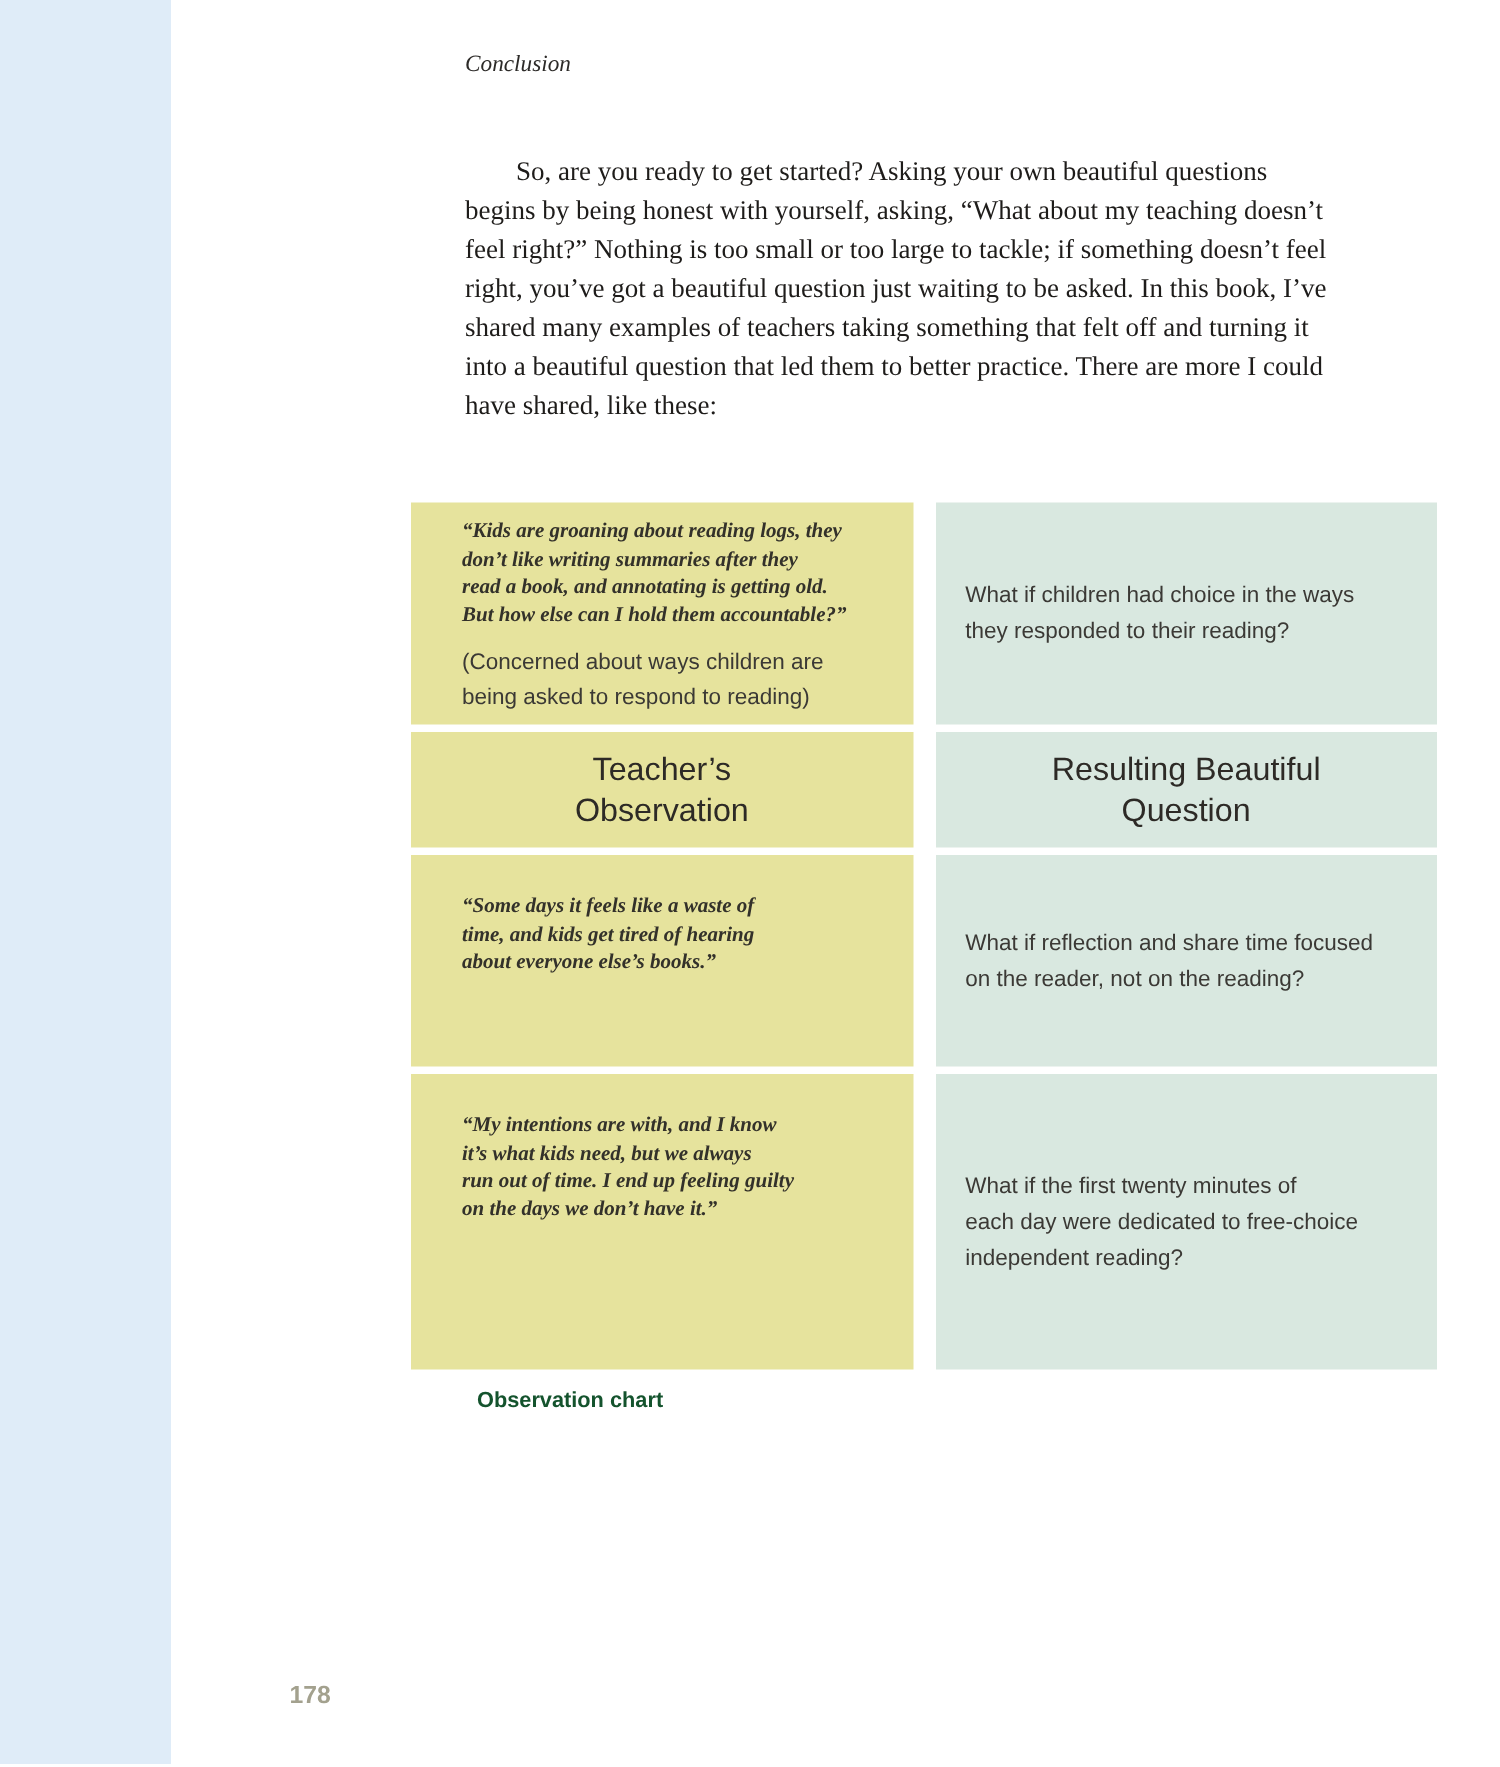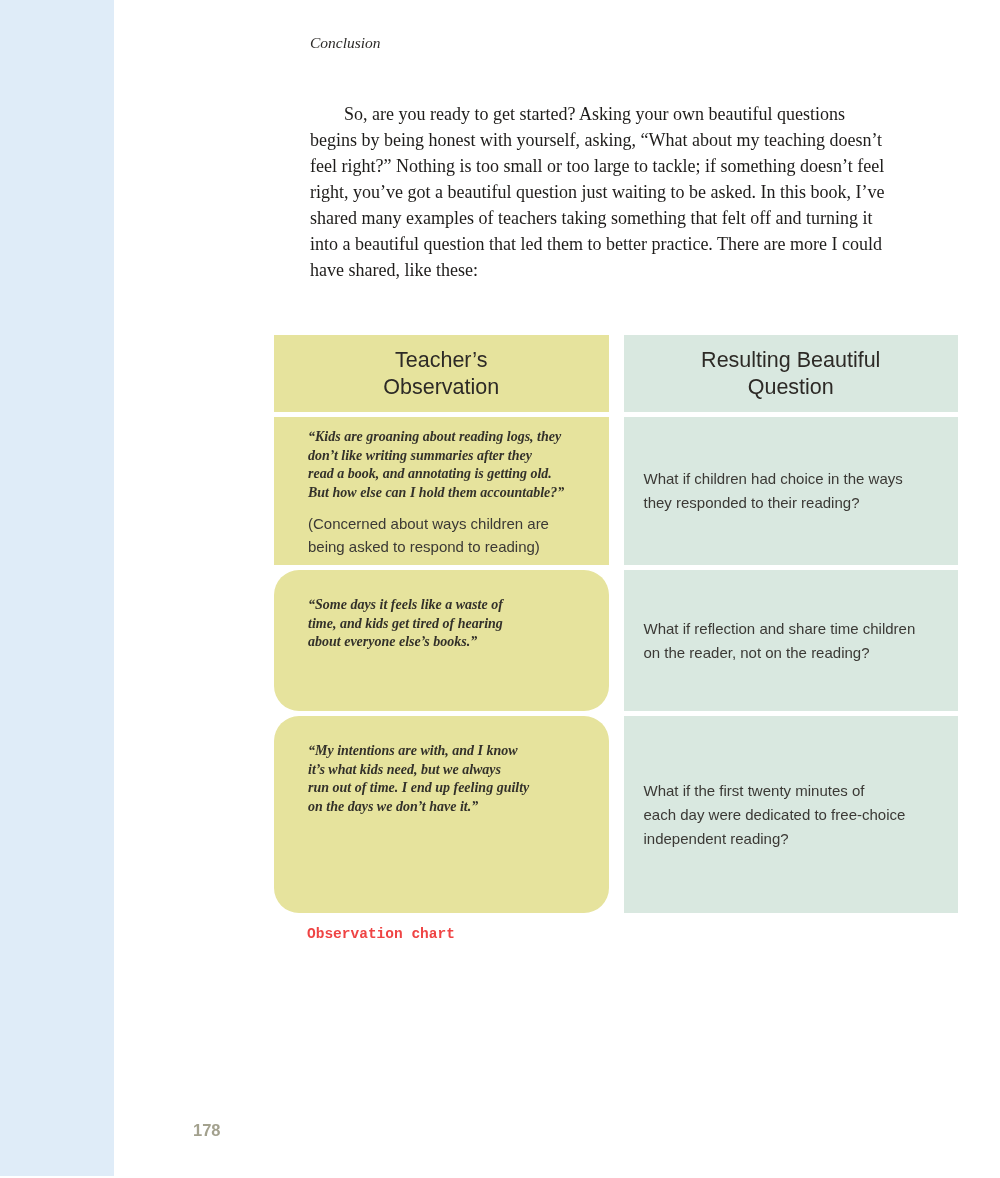--- a/index.html
+++ b/index.html
@@ -53,21 +53,21 @@
     text-align: center;
     font-size: 21.5px;
     line-height: 27px;
     color: #2d2a26;
     white-space: pre-line;
   }
   .row-1 .cell { height: 148px; }
   .row-2 .cell { height: 141px; }
   .row-3 .cell { height: 197px; }
   .obs-cell { padding: 11px 8px 0 34px; }
-  .row-2 .obs-cell, .row-3 .obs-cell { padding-top: 26px; border-radius: 25px; }
+  .row-2 .obs-cell, .row-3 .obs-cell { padding-top: 26px; }
   .quote {
     margin: 0 0 10px 0;
     font-family: "Liberation Serif", serif;
     font-weight: bold;
     font-style: italic;
     font-size: 14px;
     line-height: 18.5px;
     color: #33312a;
     white-space: pre-line;
   }
@@ -81,25 +81,25 @@
   .q-cell { display: flex; align-items: center; padding: 0 8px 0 20px; }
   .question {
     margin: 0;
     font-size: 15px;
     line-height: 24px;
     color: #3b3935;
     white-space: pre-line;
   }
   .caption {
     position: absolute;
-    left: 307px; top: 926px;
-    font-family: Liberation Mono, monospace;
+    left: 318px; top: 926px;
+    font-family: Liberation Sans, sans-serif;
     font-weight: bold;
     font-size: 14.5px;
-    color: #ef4444;
+    color: #14532d;
   }
   .page-number {
     position: absolute;
     left: 193px; top: 1121px;
     font-family: "Liberation Sans", sans-serif;
     font-weight: bold;
     font-size: 16.5px;
     color: var(--page_number_color, #a3a18e);
   }
 </style>
@@ -115,50 +115,50 @@
   <div class="body-par">So, are you ready to get started? Asking your own beautiful questions
 begins by being honest with yourself, asking, “What about my teaching doesn’t
 feel right?” Nothing is too small or too large to tackle; if something doesn’t feel
 right, you’ve got a beautiful question just waiting to be asked. In this book, I’ve
 shared many examples of teachers taking something that felt off and turning it
 into a beautiful question that led them to better practice. There are more I could
 have shared, like these:</div>
 
   <div class="chart">
 
-    <div class="row header-row">
-      <div class="cell obs">Teacher’s
-Observation</div>
-      <div class="cell q">Resulting Beautiful
-Question</div>
-    </div>
-
     <div class="row row-1">
       <div class="cell obs obs-cell">
         <p class="quote">“Kids are groaning about reading logs, they
 don’t like writing summaries after they
 read a book, and annotating is getting old.
 But how else can I hold them accountable?”</p>
         <p class="concern">(Concerned about ways children are
 being asked to respond to reading)</p>
       </div>
       <div class="cell q q-cell">
         <p class="question">What if children had choice in the ways
 they responded to their reading?</p>
       </div>
     </div>
 
+    <div class="row header-row">
+      <div class="cell obs">Teacher’s
+Observation</div>
+      <div class="cell q">Resulting Beautiful
+Question</div>
+    </div>
+
     <div class="row row-2">
       <div class="cell obs obs-cell">
         <p class="quote">“Some days it feels like a waste of
 time, and kids get tired of hearing
 about everyone else’s books.”</p>
       </div>
       <div class="cell q q-cell">
-        <p class="question">What if reflection and share time children
+        <p class="question">What if reflection and share time focused
 on the reader, not on the reading?</p>
       </div>
     </div>
 
     <div class="row row-3">
       <div class="cell obs obs-cell">
         <p class="quote">“My intentions are with, and I know
 it’s what kids need, but we always
 run out of time. I end up feeling guilty
 on the days we don’t have it.”</p>

